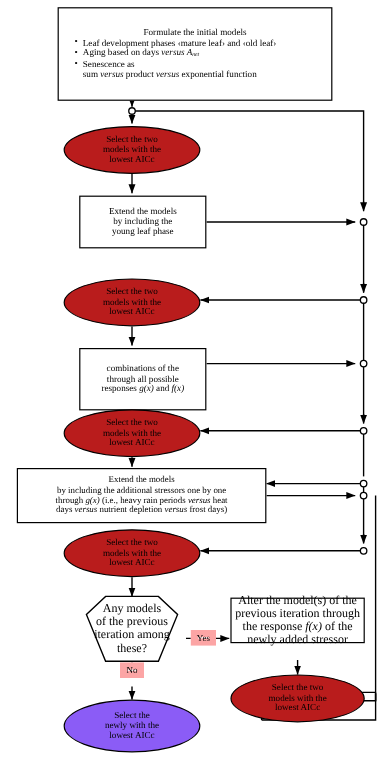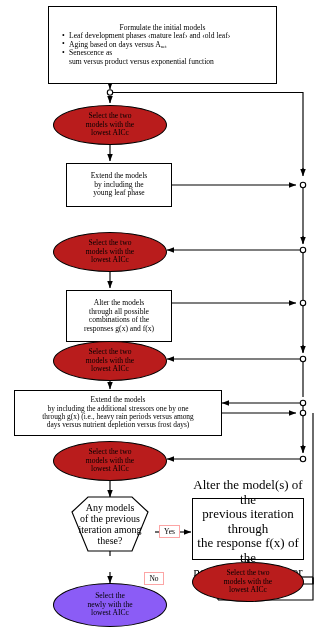--- a/index.html
+++ b/index.html
@@ -10,23 +10,23 @@
     -webkit-font-smoothing:antialiased;
   }
   #stage{position:relative;width:320px;height:633px;overflow:hidden;background:#fff;}
   svg#wires{position:absolute;left:0;top:0;width:320px;height:633px;}
   .node{position:absolute;box-sizing:border-box;display:flex;align-items:center;justify-content:center;text-align:center;}
   .node .txt{display:block;width:100%;line-height:1.12;}
   .rect{border:1px solid #000;background:#fff;}
   .ell{background:#b91c1c;border:1px solid #000;border-radius:50%;}
   .ell.filled{background:#8b5cf6;}
   .hexwrap{background:transparent;}
-  .lbl{position:absolute;box-sizing:border-box;border:1px solid #fca5a5;background:#fff;
+  .lbl{position:absolute;box-sizing:border-box;border:6px solid #fca5a5;background:#fff;
        display:flex;align-items:center;justify-content:center;font-size:7.5px;line-height:1;}
-  .it{}
+  .it{font-style:italic;}
   .sub{font-size:0.62em;vertical-align:-0.22em;}
   ul.bul{margin:0;padding:0 0 0 9px;list-style:none;text-align:left;}
   ul.bul li{position:relative;padding-left:6px;}
   ul.bul li:before{content:"\2022";position:absolute;left:-1px;top:-0.5px;}
 </style>
 </head>
 <body>
 
 <div id="stage">
 
@@ -142,40 +142,39 @@
   <div class="node ell" style="left:53px;top:232px;width:114px;height:40px;font-size:7.6px;">
     <div class="txt">
       <div>Select the two</div>
       <div>models with the</div>
       <div>lowest AICc</div>
     </div>
   </div>
 
   <div class="node rect" style="left:66px;top:290px;width:106px;height:52px;font-size:7.6px;">
     <div class="txt">
-      <div>Alter the models</div>
+      <div>combinations of the</div>
       <div>through all possible</div>
-      <div>combinations of the</div>
       <div><span>responses </span><span class="it">g(x)</span><span> and </span><span class="it">f(x)</span></div>
     </div>
   </div>
 
   <div class="node ell" style="left:53px;top:341px;width:114px;height:40px;font-size:7.6px;">
     <div class="txt">
       <div>Select the two</div>
       <div>models with the</div>
       <div>lowest AICc</div>
     </div>
   </div>
 
   <div class="node rect" style="left:14px;top:390px;width:208px;height:46px;font-size:7.4px;">
     <div class="txt">
       <div>Extend the models</div>
       <div>by including the additional stressors one by one</div>
-      <div><span>through </span><span class="it">g(x)</span><span> (i.e., heavy rain periods </span><span class="it">versus</span><span> among</span></div>
+      <div><span>through </span><span class="it">g(x)</span><span> (i.e., heavy rain periods </span><span class="it">versus</span><span> heat</span></div>
       <div><span>days </span><span class="it">versus</span><span> nutrient depletion </span><span class="it">versus</span><span> frost days)</span></div>
     </div>
   </div>
 
   <div class="node ell" style="left:53px;top:441px;width:114px;height:40px;font-size:7.6px;">
     <div class="txt">
       <div>Select the two</div>
       <div>models with the</div>
       <div>lowest AICc</div>
     </div>
@@ -185,23 +184,23 @@
     <div class="txt">
       <div>Any models</div>
       <div>of the previous</div>
       <div>iteration among</div>
       <div>these?</div>
     </div>
   </div>
 
   <div class="lbl" style="left:159px;top:525px;width:21px;height:13px;">Yes</div>
 
-  <div class="lbl" style="left:100px;top:572px;width:20px;height:13px;margin-left:44px;">No</div>
-
-  <div class="node rect" style="left:192px;top:498px;width:112px;height:62px;font-size:13px;">
+  <div class="lbl" style="left:100px;top:552px;width:20px;height:13px;">No</div>
+
+  <div class="node rect" style="left:192px;top:498px;width:112px;height:38px;font-size:10px;">
     <div class="txt">
       <div>Alter the model(s) of the</div>
       <div>previous iteration through</div>
       <div><span>the response </span><span class="it">f(x)</span><span> of the</span></div>
       <div>newly added stressor</div>
     </div>
   </div>
 
   <div class="node ell" style="left:192px;top:562px;width:112px;height:40px;font-size:7.6px;">
     <div class="txt">

